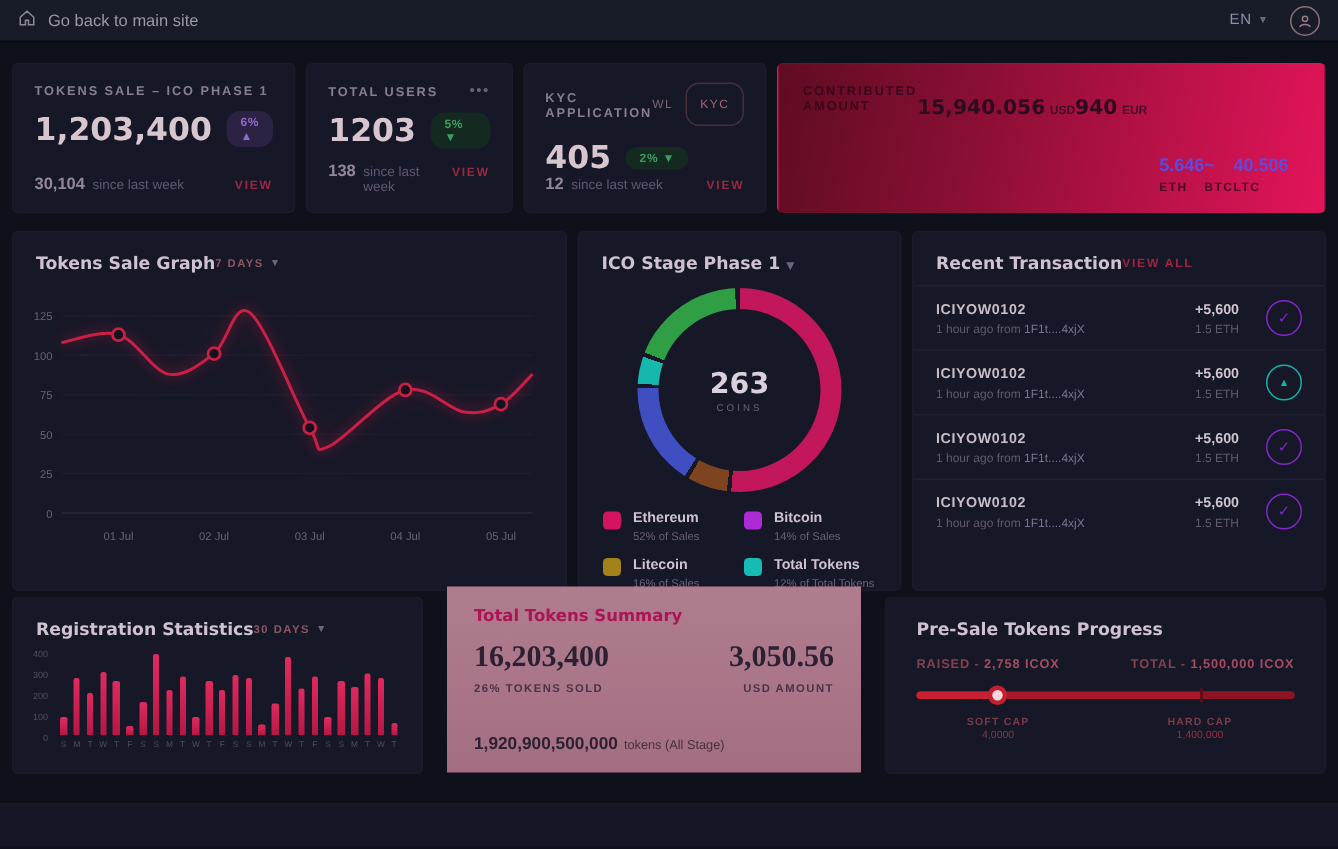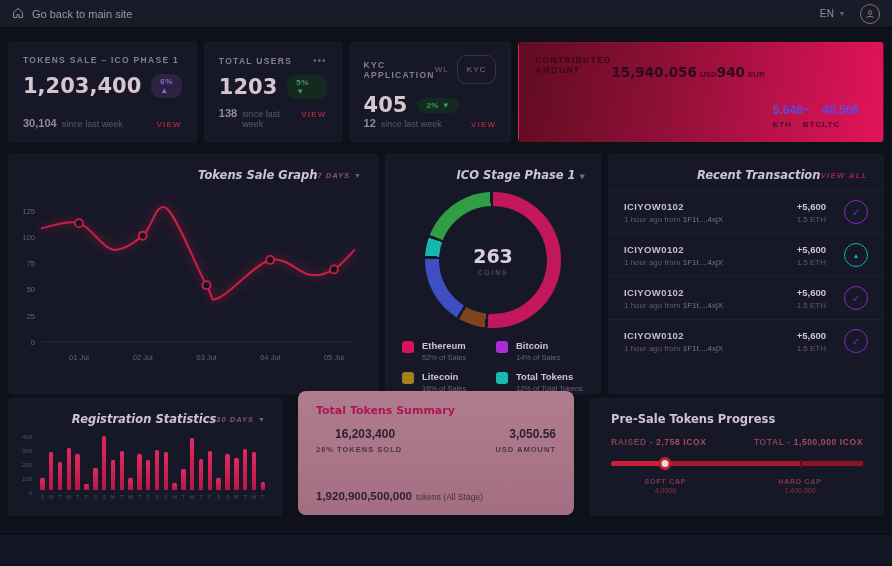--- a/index.html
+++ b/index.html
@@ -45,21 +45,21 @@
   .grad-card { background:linear-gradient(100deg,#5f0c22 0%,#8c0f35 38%,#e3145a 100%); padding:12px 16px; display:flex; }
   .g-label { font-size:8.5px; letter-spacing:1.3px; font-weight:bold; color:rgba(40,5,22,.75); }
   .g-fiat { display:flex; justify-content:space-between; margin-top:8px; padding-right:8px; }
   .g-val { font-family:"DejaVu Sans", sans-serif; font-size:13.5px; font-weight:bold; color:#2b0b1e; }
   .g-unit { font-size:8px; font-weight:bold; color:rgba(43,11,30,.8); margin-left:3px; }
   .g-crypto { display:flex; justify-content:space-between; margin-top:auto; padding-right:8px; }
   .g-cval { font-size:12px; font-weight:bold; color:#5b4be0; }
   .g-cunit { font-size:8px; font-weight:bold; color:rgba(43,11,30,.8); letter-spacing:1px; margin-top:3px; }
 
   
-  .card-head { display:flex; justify-content:flex-end; align-items:center; padding:13px 15px 4px 15px;font-style:italic; }
+  .card-head { display:flex; justify-content:flex-start; align-items:center; padding:13px 15px 4px 15px; }
   .card-title { font-family:"DejaVu Sans", sans-serif; font-size:11.5px; font-weight:bold; color:#cfc3d2; }
   .range-dd { font-size:7.5px; font-weight:bold; letter-spacing:1px; color:#8d5666; display:flex; align-items:center; gap:4px; cursor:pointer; }
 
   
   .line-wrap { padding:4px 10px 0 6px; }
   .line-path { fill:none; stroke:#cb2045; stroke-width:2;
                filter:drop-shadow(0 0 4px rgba(214,32,70,.55)) drop-shadow(0 0 10px rgba(214,32,70,.3)); }
   .tick-txt { font-size:7.5px; fill:#69607a; font-family:"Liberation Sans", sans-serif; }
 
   
@@ -93,25 +93,25 @@
   
   .bars-wrap { display:flex; padding:8px 14px 0 10px; gap:6px; }
   .bar-yaxis { display:flex; flex-direction:column; justify-content:space-between; height:62px; font-size:6px; color:#55505f; text-align:right; width:13px; }
   .bars-col { flex:1; }
   .bars { display:flex; align-items:flex-end; height:56px; }
   .bar { flex:1; margin:0 2.2px; background:linear-gradient(180deg,#e02a5f,#b51745); border-radius:1.5px 1.5px 0 0; }
   .bar-labels { display:flex; margin-top:4px; }
   .bar-labels span { flex:1; text-align:center; font-size:5.5px; color:#514c5c; }
 
   
-  .summary-card { background:linear-gradient(180deg,#b07d8f,#a36e81); border-radius:8px; padding:13px 18px;
+  .summary-card { background:linear-gradient(180deg,#b07d8f,#a36e81); border-radius:0; padding:13px 18px;
                   margin-top:-7px; height:124px; display:flex; flex-direction:column; }
   .sum-title { font-family:"DejaVu Sans", sans-serif; font-size:11px; font-weight:bold; color:#ae1454; }
   .sum-vals { display:flex; justify-content:space-between; margin-top:10px; }
-  .sum-big { font-family:Liberation Sans, sans-serif; font-size:12px; font-weight:bold; color:#2c2133;margin-left:19px; }
+  .sum-big { font-family:Liberation Serif, serif; font-size:20px; font-weight:bold; color:#2c2133; }
   .sum-lbl { font-size:7.5px; font-weight:bold; letter-spacing:1px; color:#4a3344; margin-top:4px; }
   .sum-right { text-align:right; }
   .sum-foot { margin-top:auto; color:#2c2133; font-size:11.5px; font-weight:bold; }
   .sum-foot-sfx { font-size:8.5px; font-weight:normal; color:#45303f; margin-left:4px; }
 
   
   .presale-card { padding:13px 20px; display:flex; flex-direction:column; }
   .ps-title { font-family:"DejaVu Sans", sans-serif; font-size:11.5px; font-weight:bold; color:#cfc3d2; }
   .ps-row { display:flex; justify-content:space-between; margin-top:11px; font-size:8.5px; font-weight:bold; letter-spacing:.6px; }
   .ps-muted { color:#82414f; }

